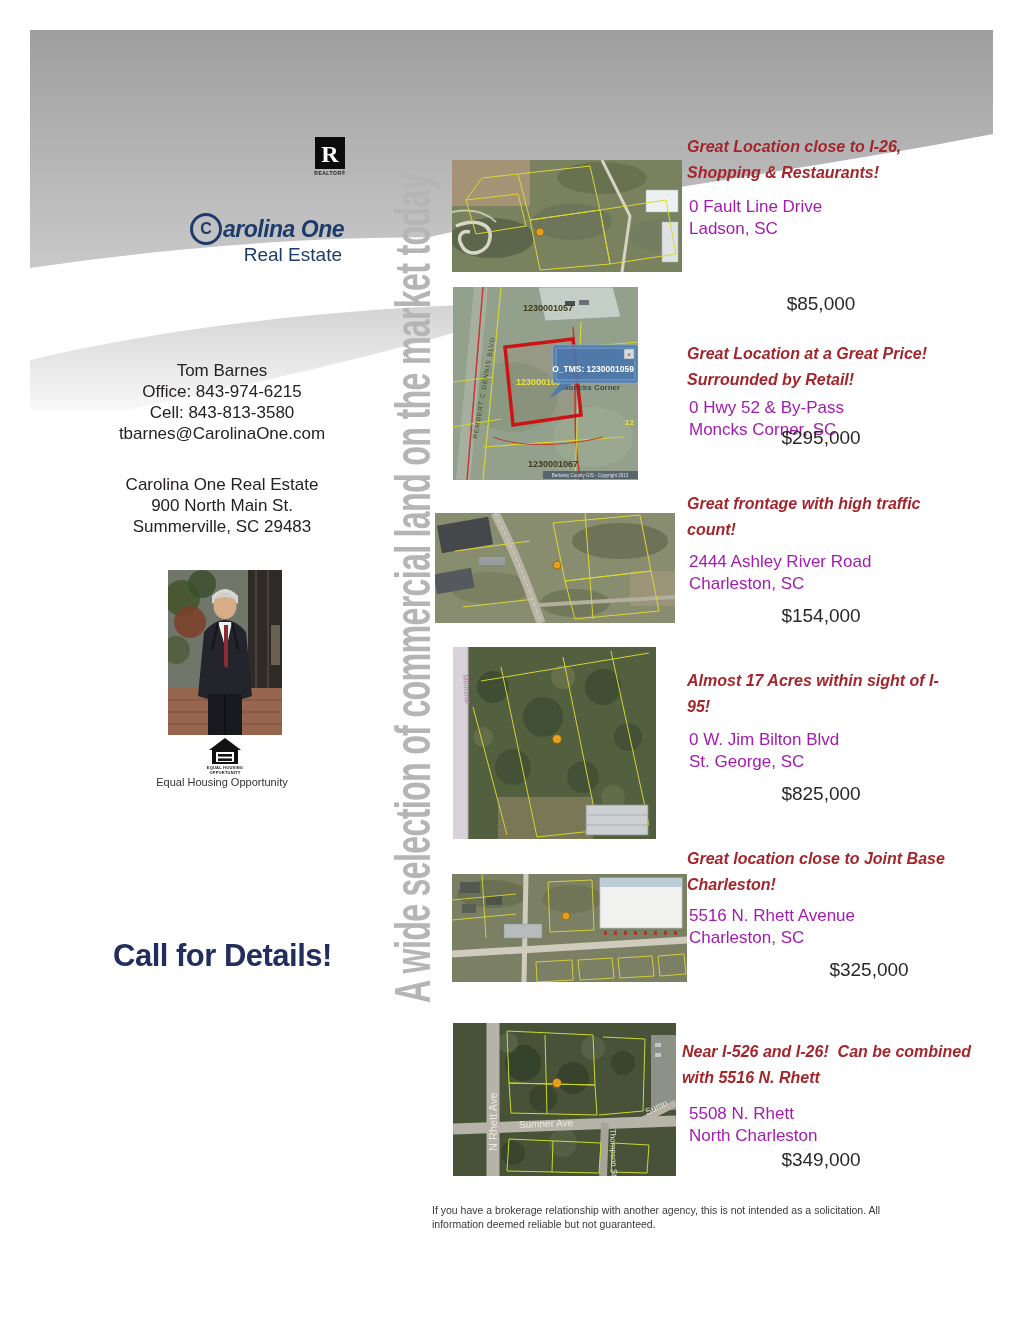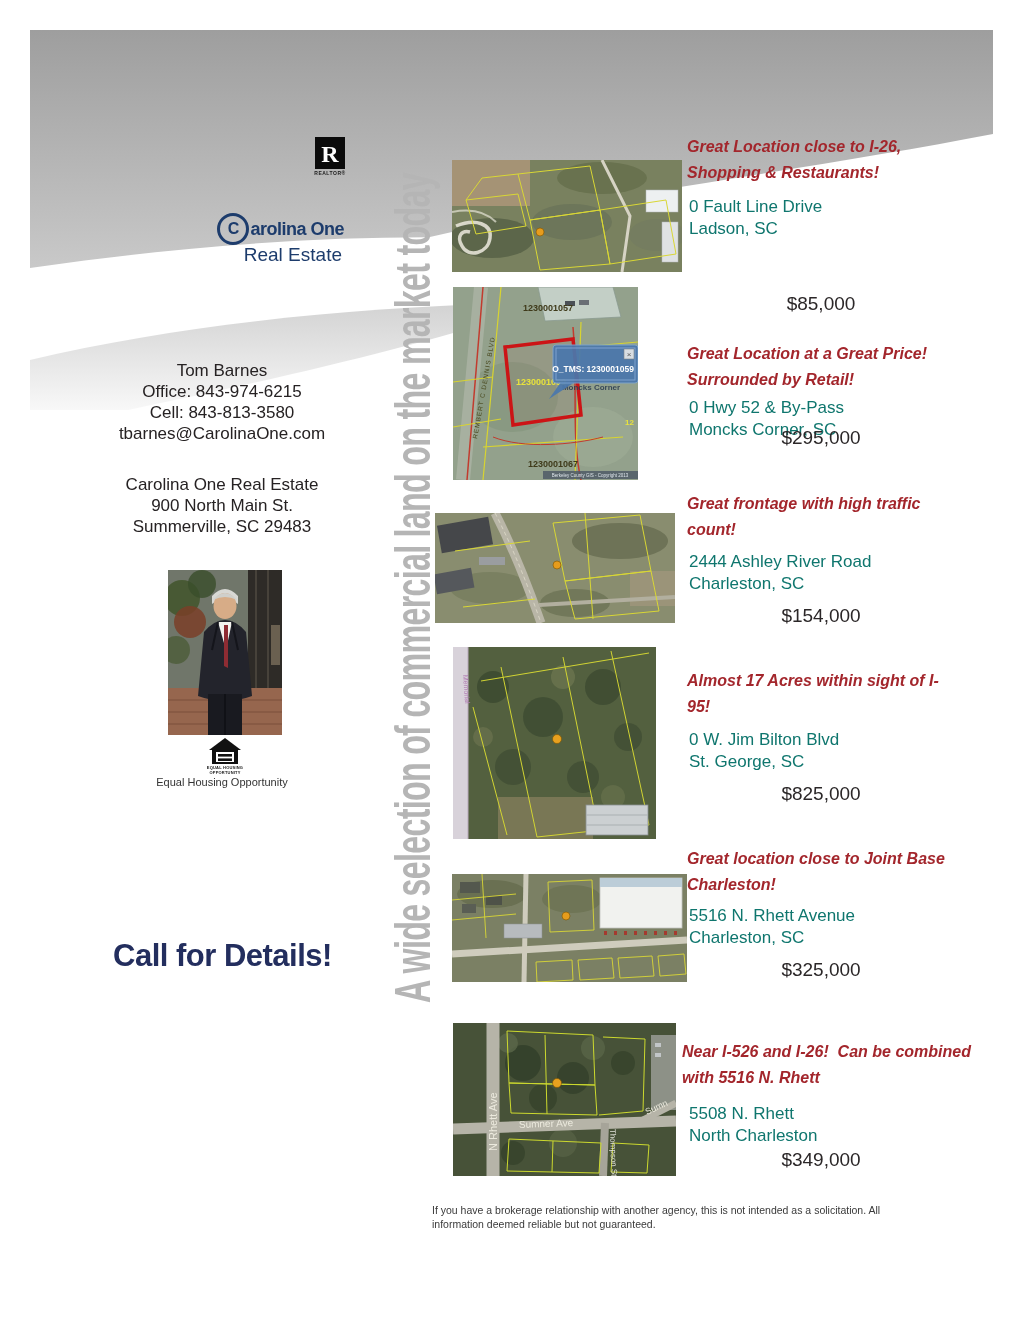--- a/index.html
+++ b/index.html
@@ -6,21 +6,21 @@
   #page{position:relative;width:1024px;height:1325px;background:#fff;overflow:hidden;
         font-family:"Liberation Sans",sans-serif;color:#2b2728;margin:0 auto;}
   .abs{position:absolute;}
   svg{display:block;}
   
   .brand{position:absolute;left:148px;top:213px;width:196px;}
   .brand-row{display:flex;align-items:center;justify-content:flex-end;}
   .c-circle{width:26px;height:26px;border:3px solid #1d3c6c;border-radius:50%;
             display:flex;align-items:center;justify-content:center;
             font-weight:bold;font-size:16px;color:#1d3c6c;margin-right:1px;}
-  .brand-main{font-weight:bold;font-size:18px;letter-spacing:-.5px;color:#1d3c6c;}
+  .brand-main{font-weight:bold;font-size:23px;letter-spacing:-.5px;color:#1d3c6c;font-style:italic;}
   .brand-sub{font-size:19px;color:#1d3c6c;text-align:right;margin-top:-1px;padding-right:2px;}
   
   .contact{position:absolute;left:62px;top:360px;width:320px;text-align:center;
            font-size:17px;line-height:21px;color:#262223;}
   .officeblk{position:absolute;left:62px;top:474px;width:320px;text-align:center;
            font-size:17px;line-height:21px;color:#262223;}
   .realtor{position:absolute;left:313px;top:137px;width:34px;text-align:center;}
   .realtor-label{font-size:5px;letter-spacing:.5px;color:#1a1a1a;margin-top:1px;font-weight:bold;}
   .eho-caption{position:absolute;left:191px;top:766px;width:68px;text-align:center;
                font-size:4px;letter-spacing:.2px;color:#1a1a1a;font-weight:bold;line-height:4.5px;}
@@ -29,21 +29,21 @@
   .cta{position:absolute;left:113px;top:938px;font-size:31px;font-weight:bold;
        color:#232e5e;letter-spacing:-.5px;white-space:nowrap;}
   
   .tagline{position:absolute;left:386px;top:1003px;width:870px;height:54px;
            transform:rotate(-90deg);transform-origin:0 0;color:#b5b5b5;font-weight:bold;}
   .tagline>span{display:inline-block;font-size:46px;letter-spacing:-1px;white-space:nowrap;
                 transform:scale(.7,1.08);transform-origin:0 58%;}
   
   .l-head{position:absolute;left:687px;width:268px;font-style:italic;font-weight:bold;
           font-size:16px;line-height:26px;color:#a3262c;white-space:pre-wrap;}
-  .l-addr{position:absolute;left:689px;width:268px;font-size:17px;line-height:22px;color:#0f766e;}
+  .l-addr{position:absolute;left:689px;width:268px;font-size:17px;line-height:22px;color:#a21caf;}
   .l-price{position:absolute;left:687px;width:268px;text-align:center;font-size:19px;color:#2b2728;}
   .disclaimer{position:absolute;left:432px;top:1203px;width:492px;font-size:10.5px;
               line-height:14px;color:#3a3a3a;}
 </style>
 </head>
 <body>
 
 <div id="page">
 
   <svg class="abs" style="left:30px;top:30px;" width="963" height="380" viewBox="0 0 963 380">
@@ -300,21 +300,21 @@
       <path d="M166 84 L200 82 L202 102 L168 104 Z"></path>
       <path d="M206 82 L232 80 L234 100 L208 102 Z"></path>
     </g>
     <circle cx="114" cy="42" r="4" fill="#e69c1d" stroke="#7a5200" stroke-width=".6"></circle>
   </svg>
   <div class="l-head" style="top:846px;">Great location close to Joint Base Charleston!</div>
   <div class="l-addr" style="top:905px;">
     <div>5516 N. Rhett Avenue</div>
     <div>Charleston, SC</div>
   </div>
-  <div class="l-price" style="top:959px;">$325,000</div>
+  <div class="l-price" style="top:959px;padding-left:48px;">$325,000</div>
 
   <svg class="abs" style="left:453px;top:1023px;" width="223" height="153" viewBox="0 0 223 153">
     <rect width="223" height="153" fill="#475238"></rect>
     <circle cx="70" cy="40" r="18" fill="#33402a" opacity=".85"></circle>
     <circle cx="120" cy="55" r="16" fill="#33402a" opacity=".8"></circle>
     <circle cx="90" cy="75" r="14" fill="#33402a" opacity=".7"></circle>
     <circle cx="170" cy="40" r="12" fill="#33402a" opacity=".7"></circle>
     <circle cx="55" cy="20" r="10" fill="#5b684a" opacity=".8"></circle>
     <circle cx="140" cy="25" r="12" fill="#5b684a" opacity=".7"></circle>
     <circle cx="110" cy="120" r="14" fill="#5b684a" opacity=".6"></circle>

